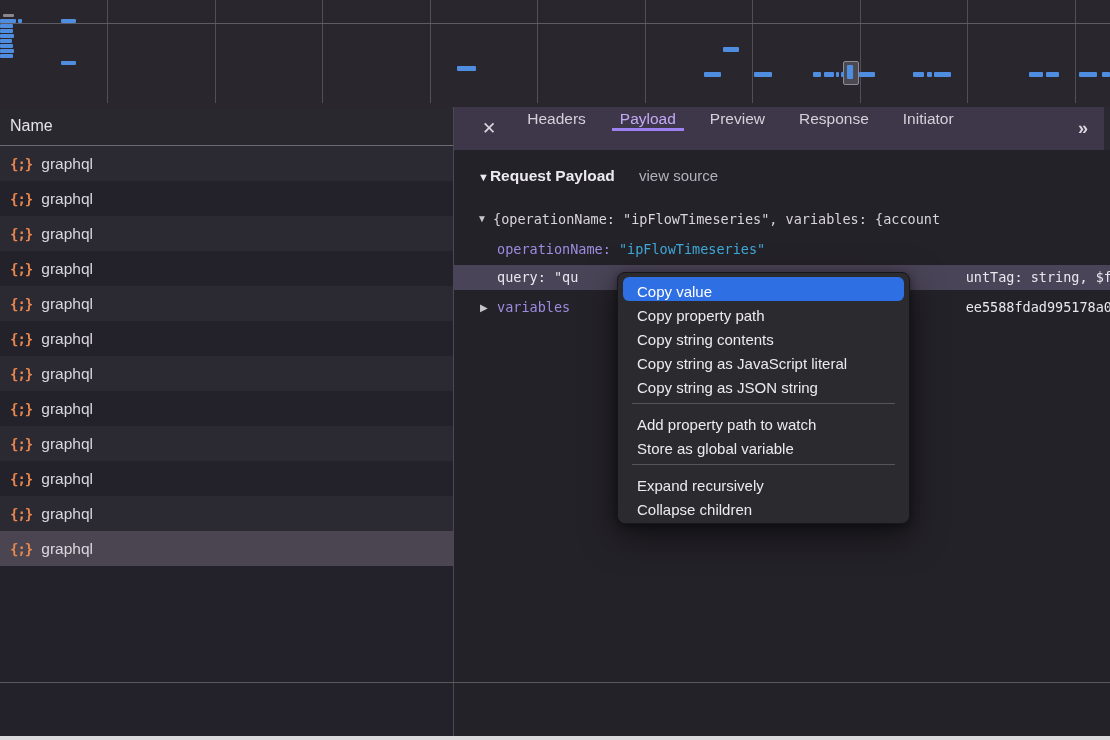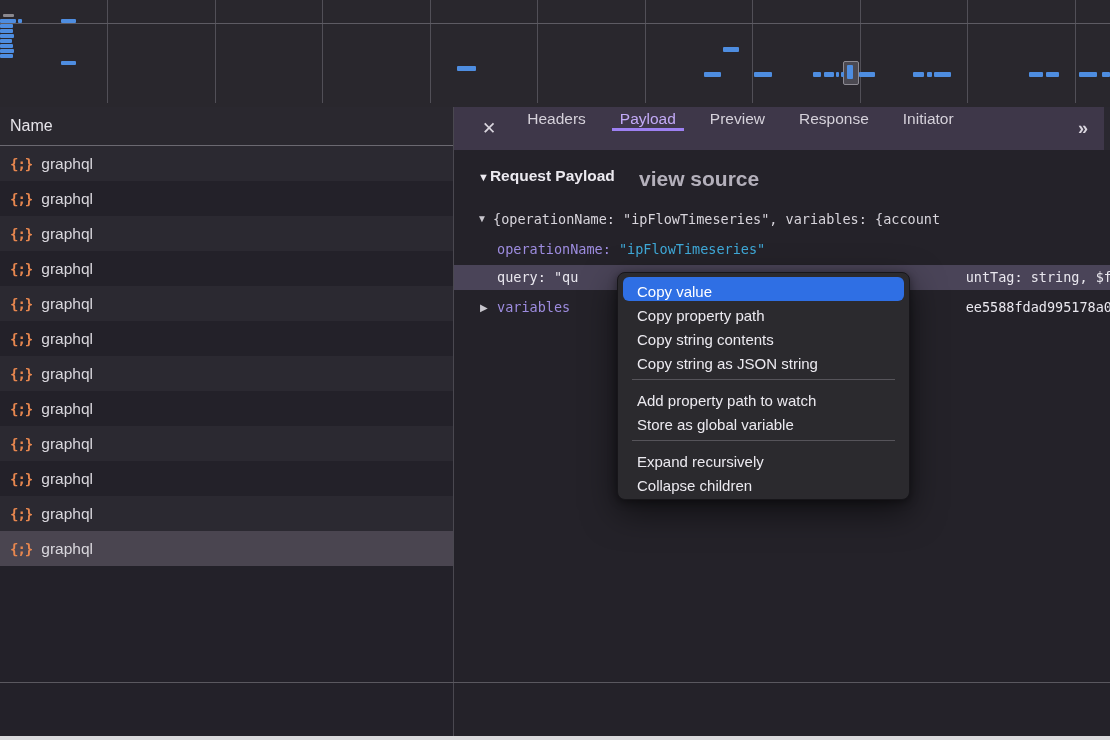--- a/index.html
+++ b/index.html
@@ -29,21 +29,21 @@
   .tab{display:flex;align-items:center;padding:0 8px;margin:0 9px;color:#d5d1da;font-size:15.5px;
     border-top:3px solid transparent;border-bottom:3px solid transparent;}
   .tab.selected{color:#c2aaf6;border-bottom-color:#9d80f2;}
   .more-tabs{position:absolute;right:18px;top:0;height:43px;display:flex;align-items:center;color:#d9d5de;font-size:18px;font-weight:bold;letter-spacing:-2px;}
   
   .payload{position:absolute;left:0;top:43px;right:0;bottom:0;overflow:hidden;}
   .p-row{position:absolute;left:0;right:0;white-space:nowrap;overflow:hidden;}
   .p-title{top:17px;height:24px;font-size:15.5px;color:#eceaf0;}
   .p-title .tri{color:#eceaf0;font-size:11px;margin-right:1px;}
   .p-title b{font-weight:bold;}
-  .view-source{position:absolute;left:161px;top:0;color:#b4b0bb;font-weight:bold;font-size:21px;}
+  .view-source{position:absolute;left:161px;top:0;color:#b4b0bb;font-weight:normal;font-size:15px;}
   .code{font-family:"DejaVu Sans Mono",monospace;font-size:13.5px;color:#d8d5dc;}
   .p-summary{top:57px;height:24px;line-height:24px;}
   .p-summary .tri{position:absolute;left:23px;font-size:10px;color:#c8c6cd;font-family:"Liberation Sans",sans-serif;}
   .p-summary .txt{position:absolute;left:39px;}
   .p-opname{top:87px;height:24px;line-height:24px;}
   .p-opname .txt{position:absolute;left:43px;}
   .key{color:#9d8cdf;}
   .str{color:#3fa9d8;}
   .p-query{top:115px;height:25px;line-height:25px;background:#4a4458;color:#e9e7ee;}
   .p-query .txt{position:absolute;left:43px;color:#e9e7ee;}
@@ -211,20 +211,21 @@
     </div>
   </div>
 
   <div class="footer-line"></div>
   <div class="bottom-strip"></div>
 
   <div class="context-menu" id="context-menu">
       <div class="menu-item highlighted">Copy value</div>
       <div class="menu-item">Copy property path</div>
       <div class="menu-item">Copy string contents</div>
+      <div class="menu-item">Copy string as JavaScript literal</div>
       <div class="menu-item">Copy string as JSON string</div>
       <div class="menu-sep"></div>
       <div class="menu-item">Add property path to watch</div>
       <div class="menu-item">Store as global variable</div>
       <div class="menu-sep"></div>
       <div class="menu-item">Expand recursively</div>
       <div class="menu-item">Collapse children</div>
     </div>
 
 </div>

